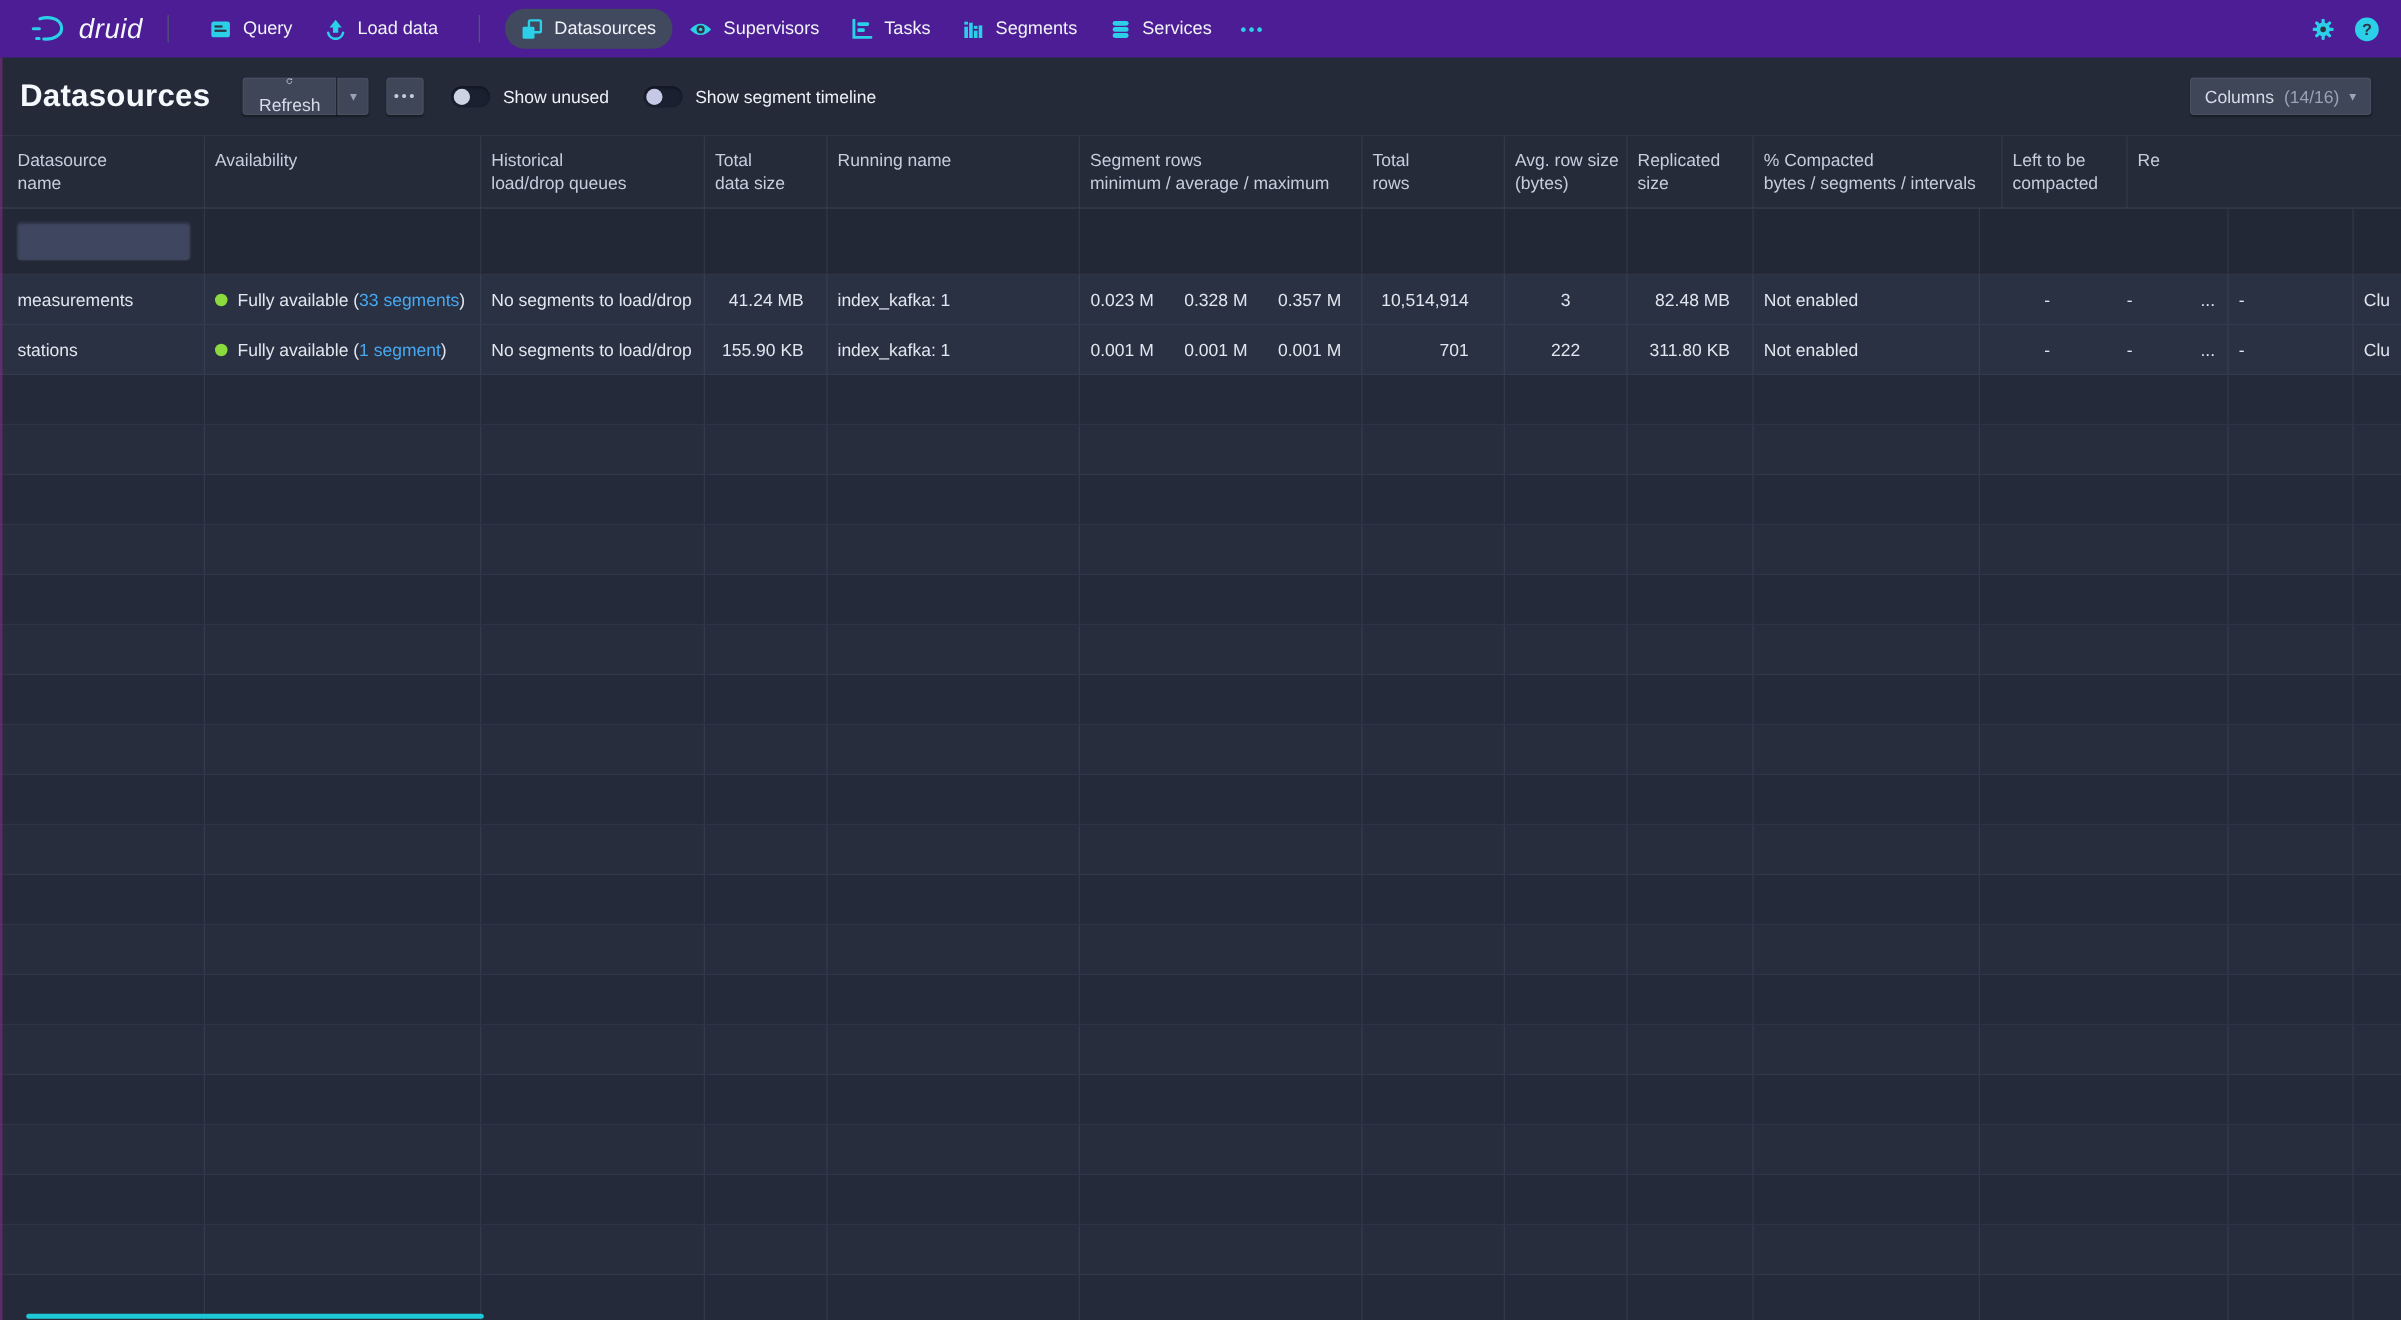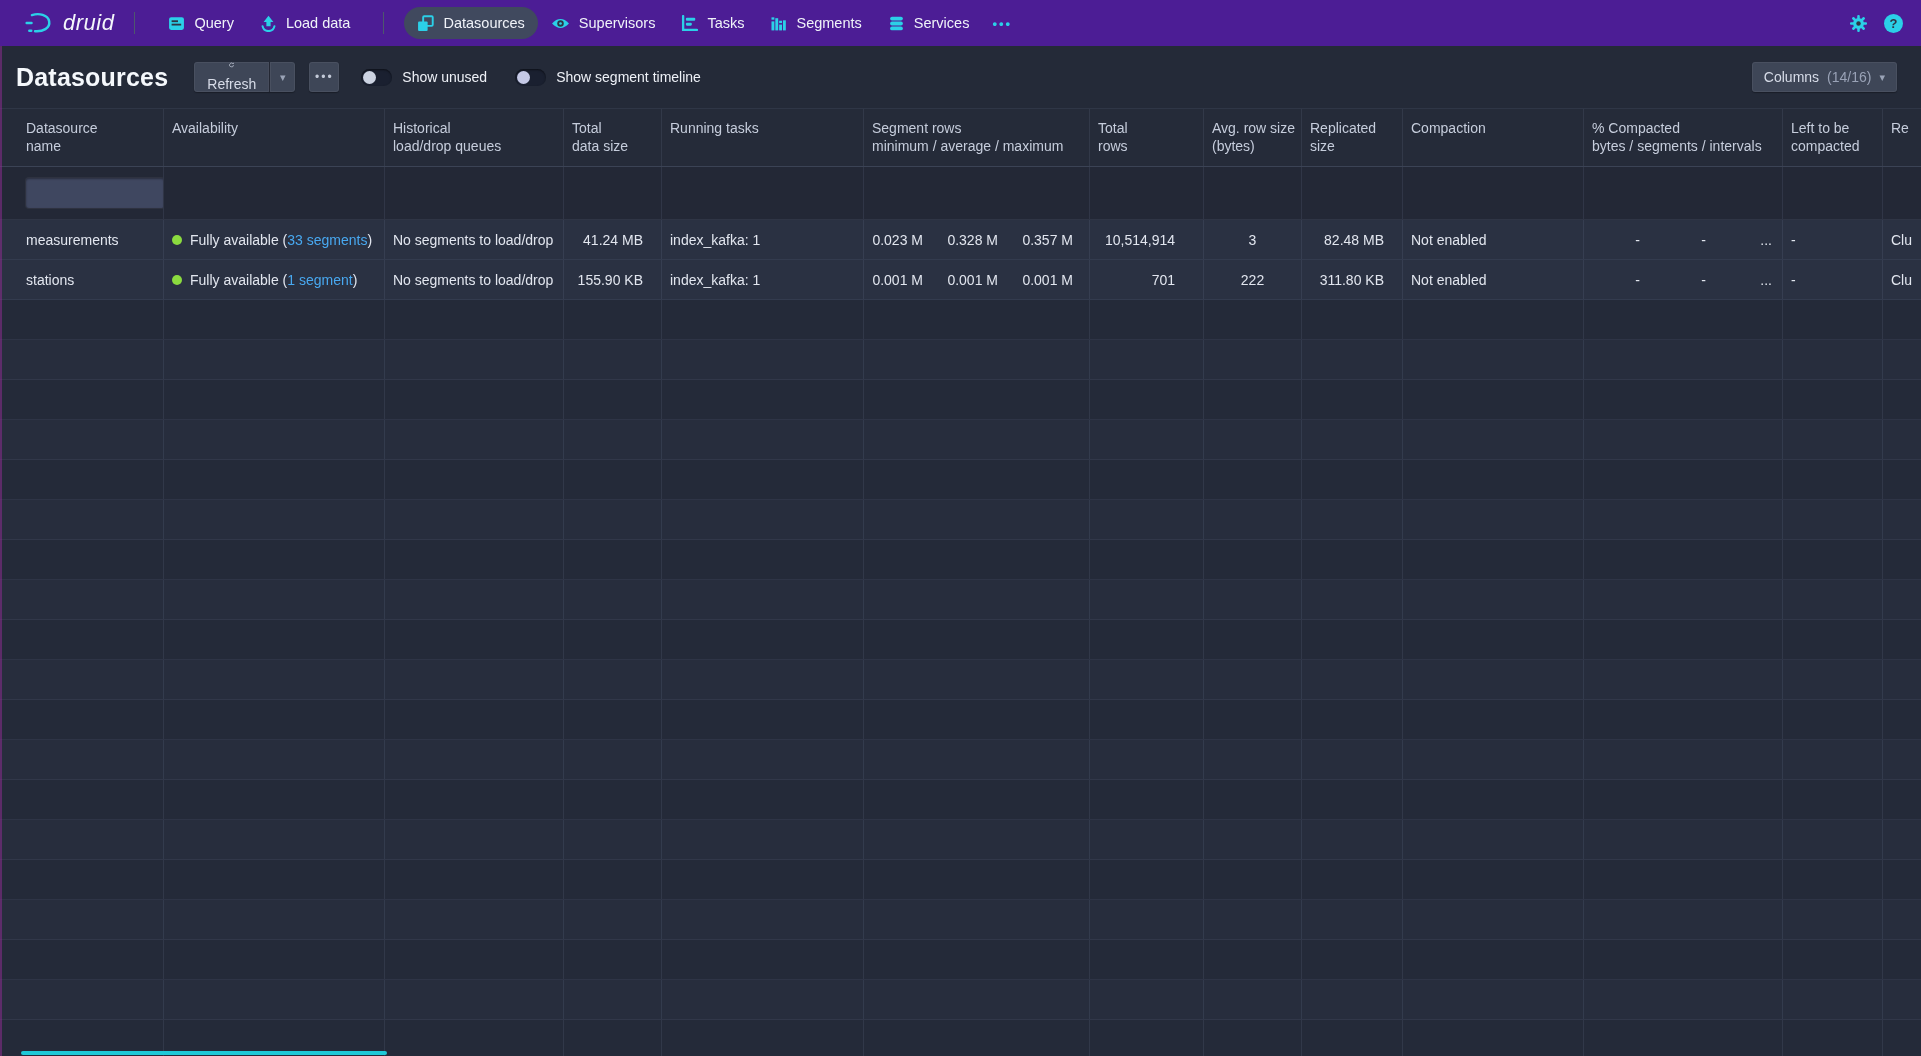--- a/index.html
+++ b/index.html
@@ -55,21 +55,21 @@
   .switch-label { color:#eef1f7; font-size:14px; }
   .spacer { flex:1; }
   .btn-columns { padding:0 12px; gap:8px; margin-right:8px; }
   .dim { color:#99a2b6; }
   .caret-glyph { color:#9aa3b7; font-size:11px; }
 
   
   .table { position:relative; width:1921px; overflow:hidden; background:#232836; }
   .trow { display:flex; width:2003px; }
   .cell { border-right:1px solid rgba(139,152,184,.13); padding:0 8px; display:flex; align-items:center; overflow:hidden; white-space:nowrap; }
-  .c0{width:164px; padding-left:26px;} .c1{width:221px;} .c2{width:179px;} .c3{width:98px; justify-content:flex-end; padding-right:18px;}
+  .c0{width:164px; padding-left:14px;} .c1{width:221px;} .c2{width:179px;} .c3{width:98px; justify-content:flex-end; padding-right:18px;}
   .c4{width:202px;} .c5{width:226px; padding:0;} .c6{width:114px; justify-content:flex-end; padding-right:28px;}
   .c7{width:98px; justify-content:center;} .c8{width:101px; justify-content:flex-end; padding-right:18px;}
   .c9{width:181px;} .c10{width:199px; padding:0;} .c11{width:100px;} .c12{width:120px; border-right:none;}
 
   .thead { border-top:1px solid rgba(139,152,184,.10); border-bottom:1px solid rgba(139,152,184,.22); background:#252b39; }
   .thead .cell { height:57px; align-items:flex-start; padding-top:10px; color:#c6cddc; line-height:18px; cursor:pointer; display:block; }
   .thead .c3,.thead .c6,.thead .c8 { text-align:left; }
   .thead .c5,.thead .c10 { padding:10px 0 0 8px; }
   .thead .c7 { text-align:left; }
 
@@ -254,42 +254,38 @@
       </div>
     <div class="cell c2">
         <div>Historical</div>
         <div>load/drop queues</div>
       </div>
     <div class="cell c3">
         <div>Total</div>
         <div>data size</div>
       </div>
     <div class="cell c4">
-        <div>Running tasks</div>
+        <div>Running name</div>
         <div></div>
       </div>
     <div class="cell c5">
         <div>Segment rows</div>
         <div>minimum / average / maximum</div>
       </div>
     <div class="cell c6">
         <div>Total</div>
         <div>rows</div>
       </div>
     <div class="cell c7">
         <div>Avg. row size</div>
         <div>(bytes)</div>
       </div>
     <div class="cell c8">
         <div>Replicated</div>
         <div>size</div>
-      </div>
-    <div class="cell c9">
-        <div>Compaction</div>
-        <div></div>
       </div>
     <div class="cell c10">
         <div>% Compacted</div>
         <div>bytes / segments / intervals</div>
       </div>
     <div class="cell c11">
         <div>Left to be</div>
         <div>compacted</div>
       </div>
     <div class="cell c12">

